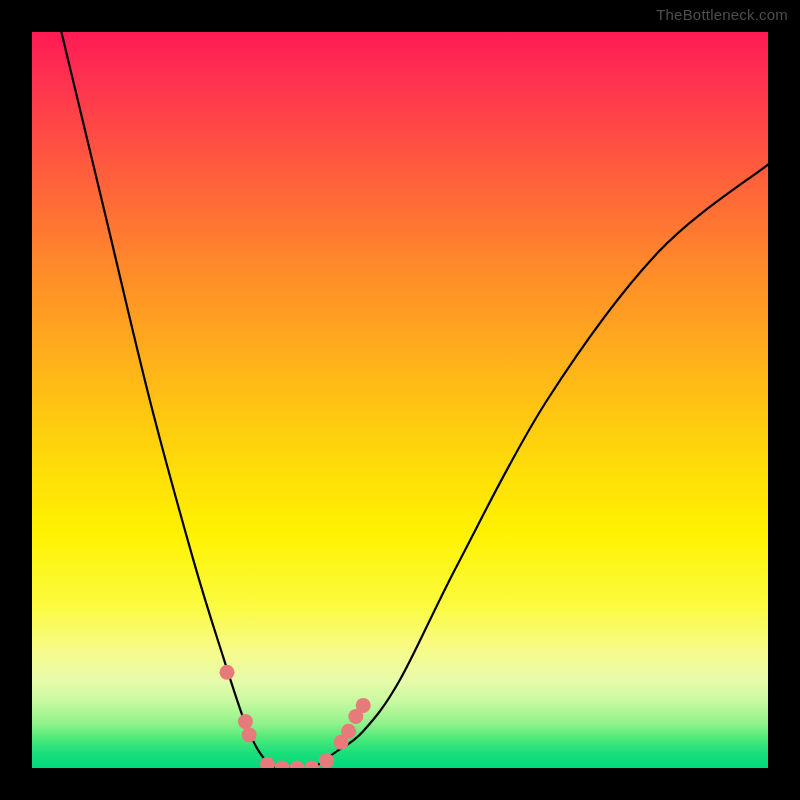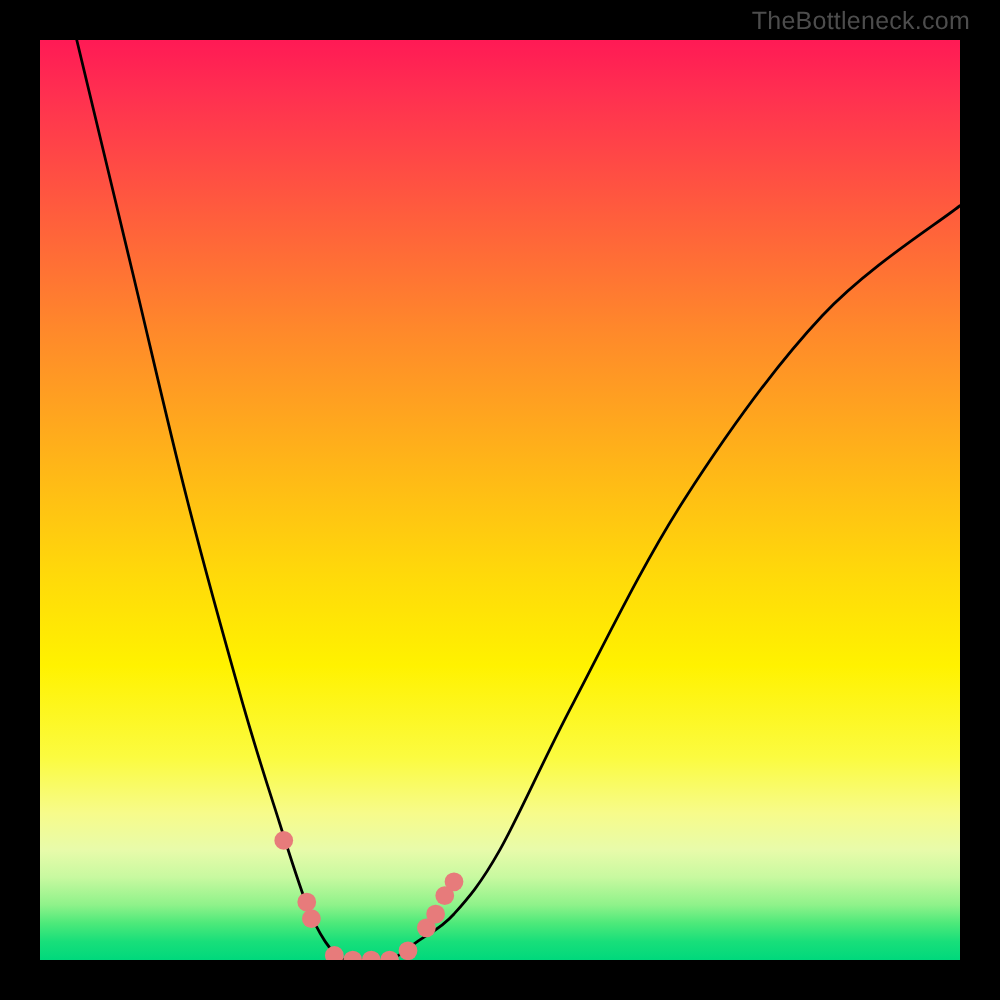--- a/index.html
+++ b/index.html
@@ -51,23 +51,23 @@
   }
   .curve-svg {
     position: absolute;
     inset: 0;
     width: 100%;
     height: 100%;
   }
   .attribution {
     position: absolute;
     top: 6px;
-    right: 24px;
+    right: 12px;
     color: #4d4d4d;
-    font-size: 20px;
+    font-size: 15px;
     letter-spacing: 0.2px;
     font-weight: 400;
   }
 </style>
 </head>
 <body>
 
 <div class="frame">
   <div class="plot">
     <div class="gradient-bg"></div>

